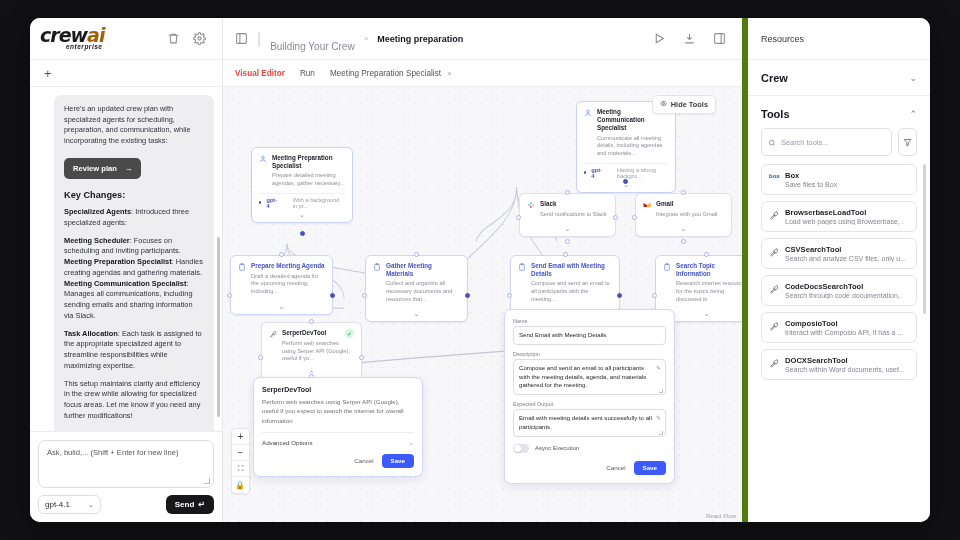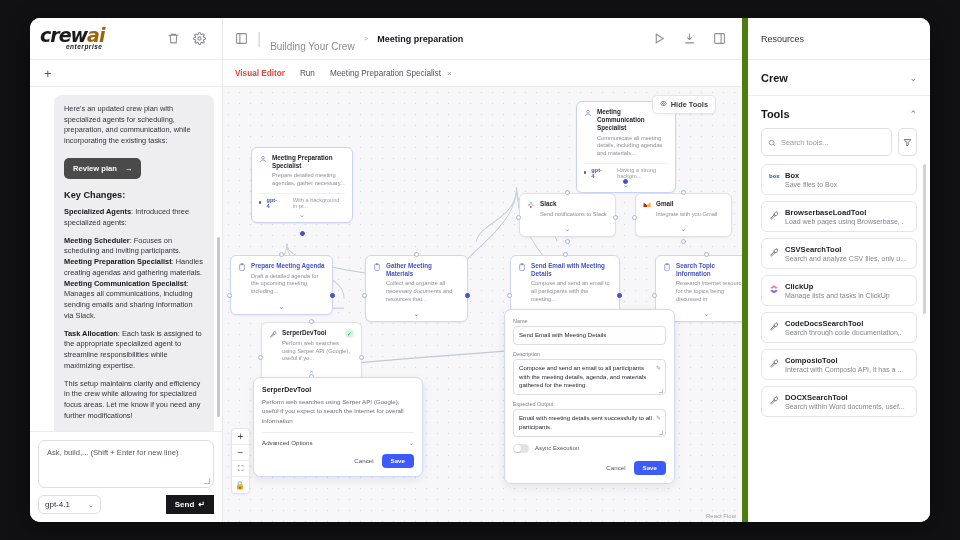--- a/index.html
+++ b/index.html
@@ -107,21 +107,21 @@
   .composer-row { display: flex; margin-top: 7px; }
   .model-sel {
     display: flex; align-items: center; gap: 18px;
     border: 1px solid #dddde2; border-radius: 6px;
     padding: 4px 6px; font-size: 8px; color: #2c2d35; cursor: pointer;
   }
   .model-sel .chev { color: #6a6b74; font-size: 7px; }
   .send-btn {
     margin-left: auto; background: #18181b; color: #fff;
     font-size: 8px; font-weight: bold; border: none;
-    border-radius: 0; padding: 5px 9px; cursor: pointer;
+    border-radius: 6px; padding: 5px 9px; cursor: pointer;
     display: flex; align-items: center; gap: 4px;
   }
 
   
   .center { flex: 1; display: flex; flex-direction: column; min-width: 0; }
   .top-bar {
     height: 42px; flex: 0 0 42px;
     display: flex; align-items: center; gap: 9px;
     padding: 0 12px;
     border-bottom: 1px solid #ececec; background: #fff;
@@ -692,62 +692,50 @@
                   <path d="M14 10L4 20l2 2 10-10"></path>
                 </svg>
               </span>
           <div>
             <div class="tool-nm">CSVSearchTool</div>
             <div class="tool-ds">Search and analyze CSV files, only u...</div>
           </div>
         </div>
         <div class="tool-card">
           <span class="tool-ico">
-                <svg viewBox="0 0 24 24">
-                  <path d="M3 17l4.5-3.5L12 17l4.5-3.5L21 17l-9 5z" fill="#7B68EE"></path>
-                  <path d="M3 9l9-6 9 6-4.5 2.5L12 8 7.5 11.5z" fill="#FD71AF"></path>
+                <svg viewBox="0 0 24 24" fill="none" stroke="#6a6b76" stroke-width="2">
+                  <path d="M14.7 6.3a4 4 0 1 0 5 5L21 10l-2-6-4 2z"></path>
+                  <path d="M14 10L4 20l2 2 10-10"></path>
                 </svg>
               </span>
           <div>
-            <div class="tool-nm">ClickUp</div>
-            <div class="tool-ds">Manage lists and tasks in ClickUp</div>
+            <div class="tool-nm">CodeDocsSearchTool</div>
+            <div class="tool-ds">Search through code documentation,.</div>
           </div>
         </div>
         <div class="tool-card">
           <span class="tool-ico">
                 <svg viewBox="0 0 24 24" fill="none" stroke="#6a6b76" stroke-width="2">
                   <path d="M14.7 6.3a4 4 0 1 0 5 5L21 10l-2-6-4 2z"></path>
                   <path d="M14 10L4 20l2 2 10-10"></path>
                 </svg>
               </span>
           <div>
-            <div class="tool-nm">CodeDocsSearchTool</div>
-            <div class="tool-ds">Search through code documentation,.</div>
+            <div class="tool-nm">ComposioTool</div>
+            <div class="tool-ds">Interact with Composio API, it has a ...</div>
           </div>
         </div>
         <div class="tool-card">
           <span class="tool-ico">
                 <svg viewBox="0 0 24 24" fill="none" stroke="#6a6b76" stroke-width="2">
                   <path d="M14.7 6.3a4 4 0 1 0 5 5L21 10l-2-6-4 2z"></path>
                   <path d="M14 10L4 20l2 2 10-10"></path>
                 </svg>
               </span>
           <div>
-            <div class="tool-nm">ComposioTool</div>
-            <div class="tool-ds">Interact with Composio API, it has a ...</div>
-          </div>
-        </div>
-        <div class="tool-card">
-          <span class="tool-ico">
-                <svg viewBox="0 0 24 24" fill="none" stroke="#6a6b76" stroke-width="2">
-                  <path d="M14.7 6.3a4 4 0 1 0 5 5L21 10l-2-6-4 2z"></path>
-                  <path d="M14 10L4 20l2 2 10-10"></path>
-                </svg>
-              </span>
-          <div>
             <div class="tool-nm">DOCXSearchTool</div>
             <div class="tool-ds">Search within Word documents, usef...</div>
           </div>
         </div>
         <div class="rt-scroll"></div>
       </div>
     </div>
 
   </div>
 </div>

